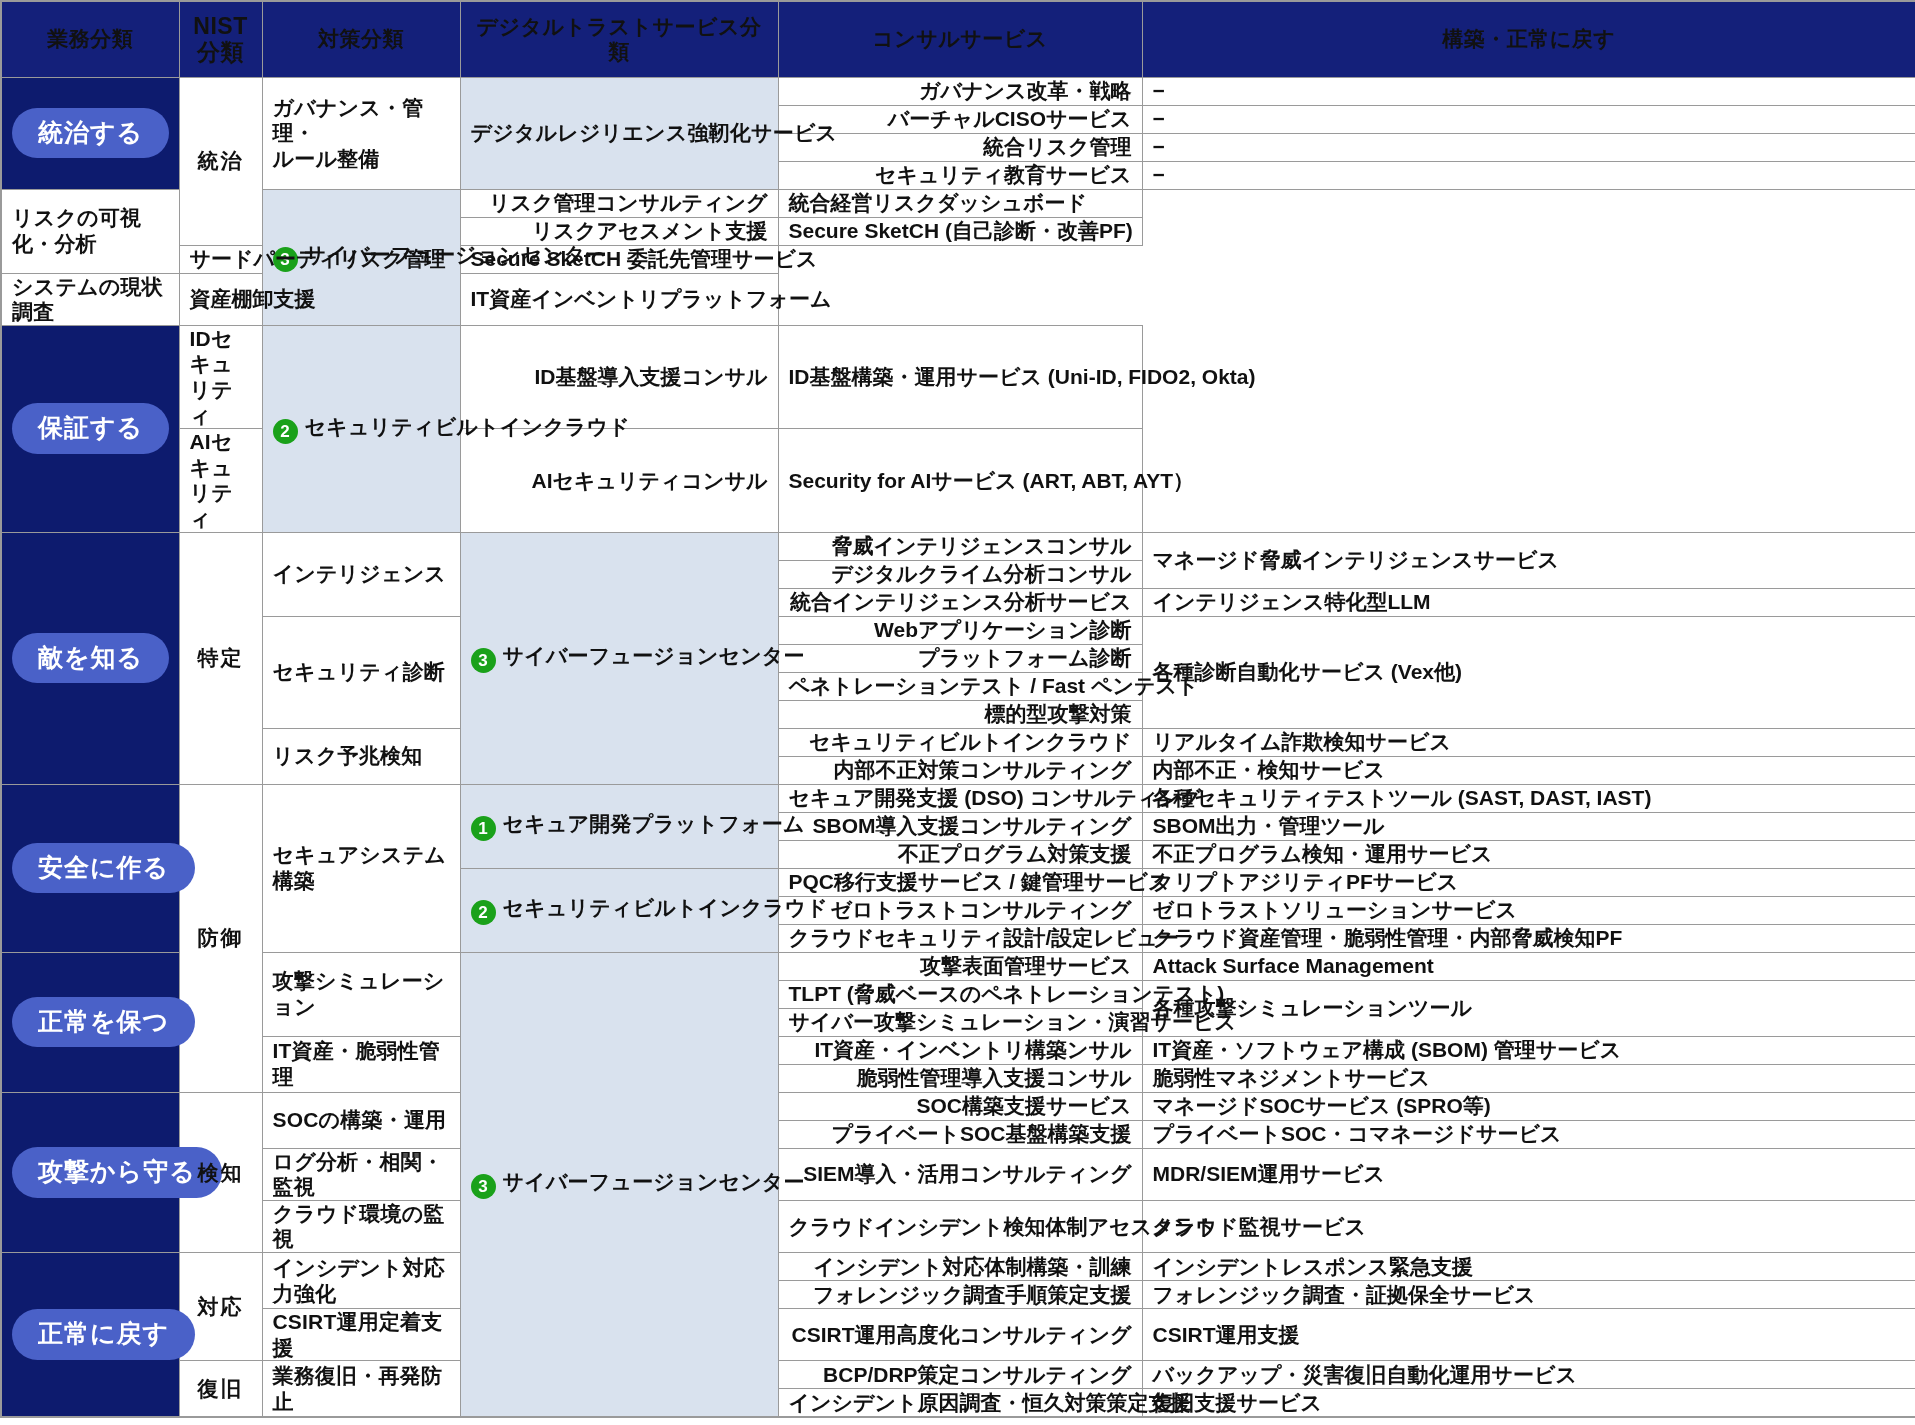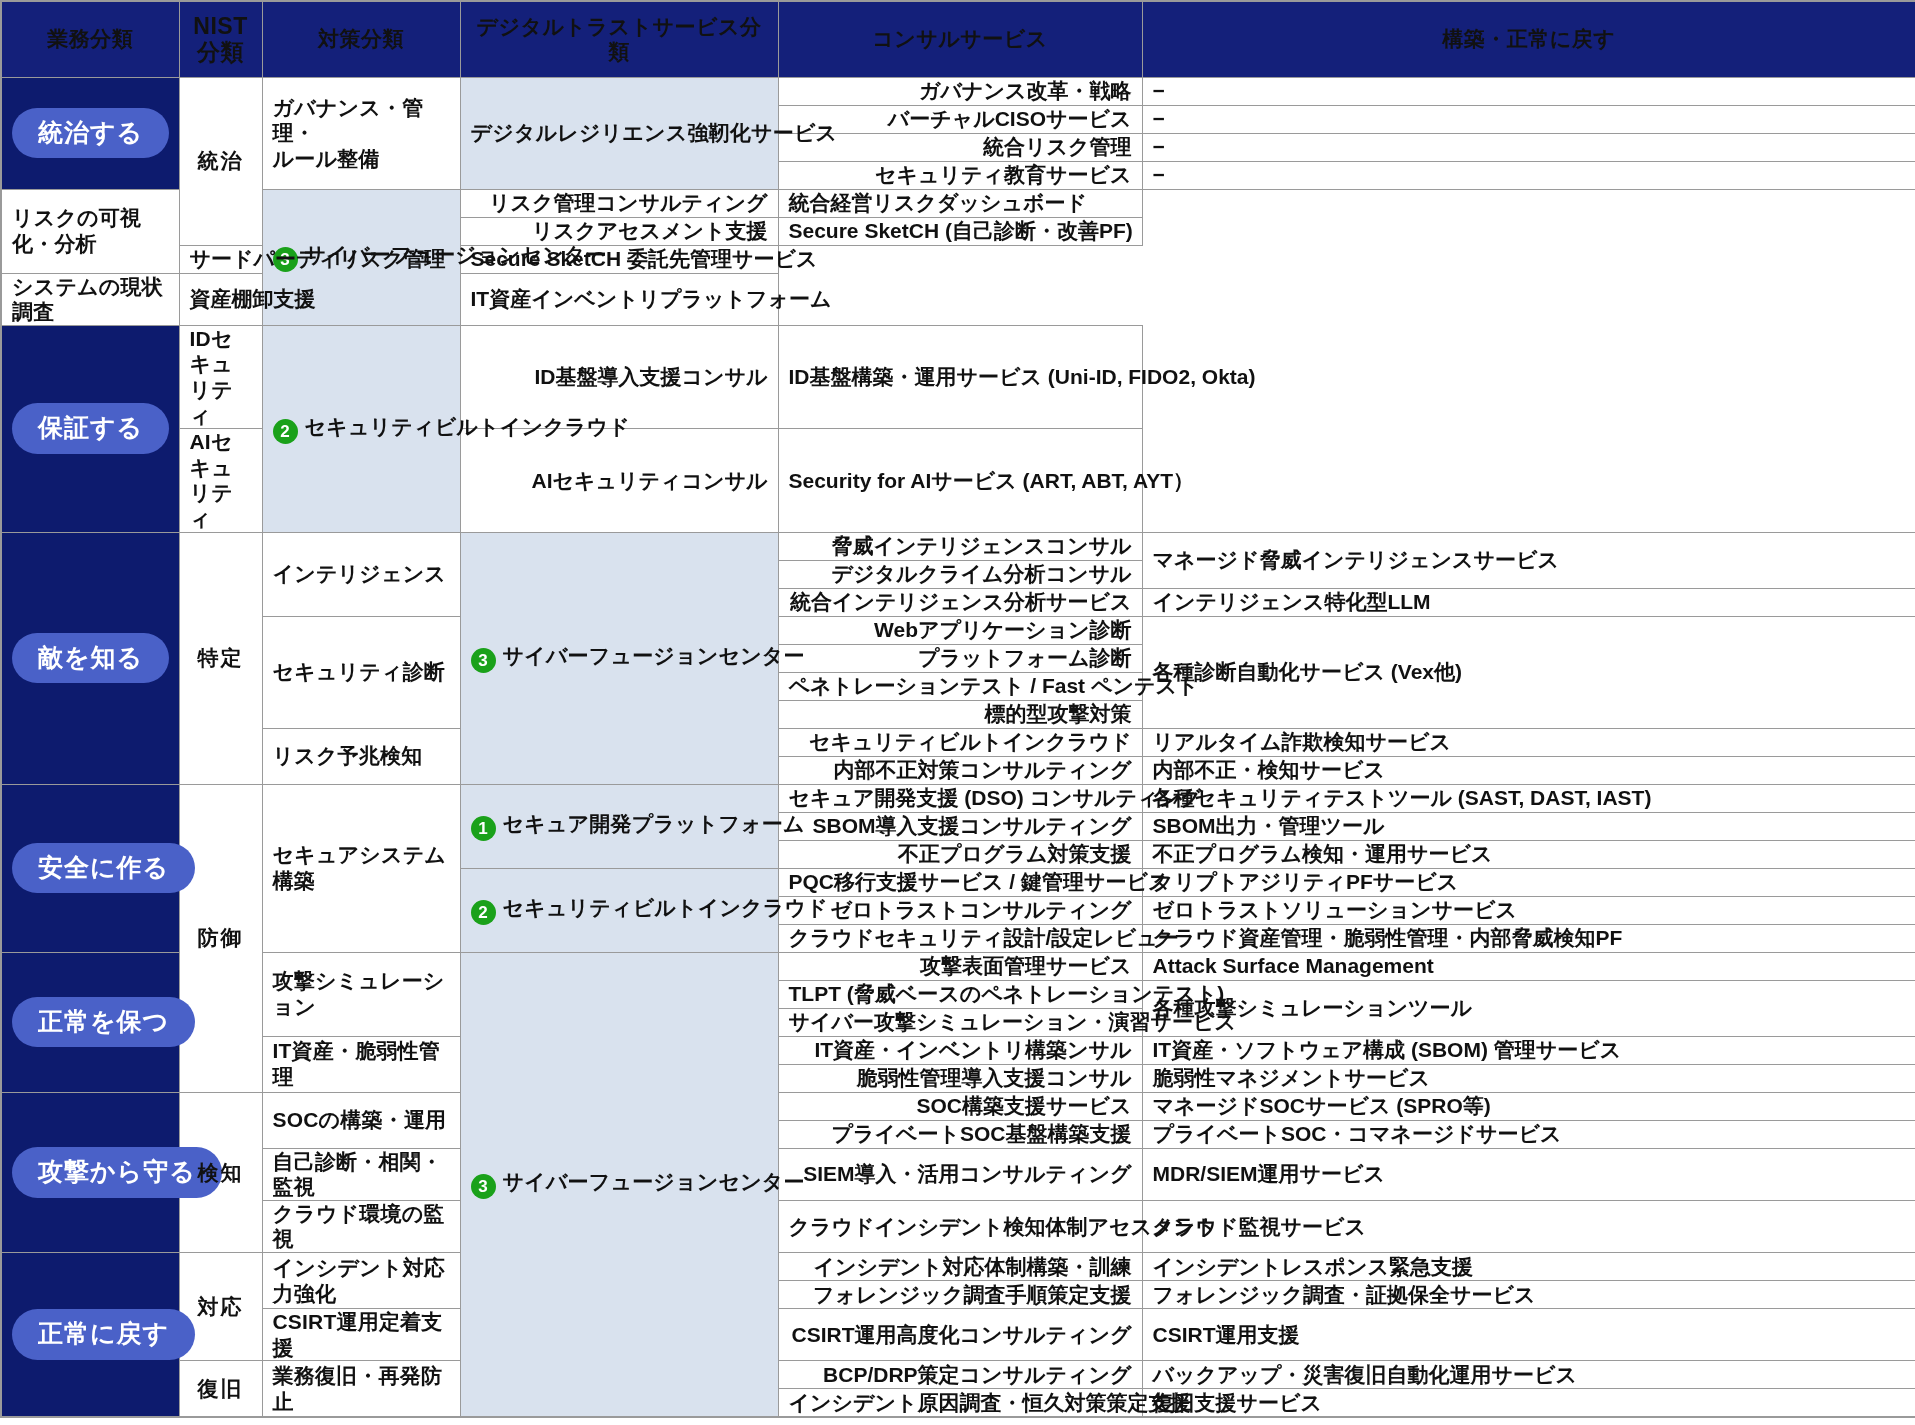--- a/index.html
+++ b/index.html
@@ -323,21 +323,21 @@
     <td class="nist" rowspan="4">検知</td>
     <td class="meas" rowspan="2">SOCの構築・運用</td>
     <td class="consul">SOC構築支援サービス</td>
     <td class="build">マネージドSOCサービス (SPRO等)</td>
   </tr>
   <tr class="rowh">
     <td class="consul">プライベートSOC基盤構築支援</td>
     <td class="build">プライベートSOC・コマネージドサービス</td>
   </tr>
   <tr class="rowh">
-    <td class="meas">自己診断・相関・監視</td>
+    <td class="meas">ログ分析・相関・監視</td>
     <td class="consul">SIEM導入・活用コンサルティング</td>
     <td class="build">MDR/SIEM運用サービス</td>
   </tr>
   <tr class="rowh">
     <td class="meas">クラウド環境の監視</td>
     <td class="consul">クラウドインシデント検知体制アセスメント</td>
     <td class="build">クラウド監視サービス</td>
   </tr>
 
   <tr class="rowh">

